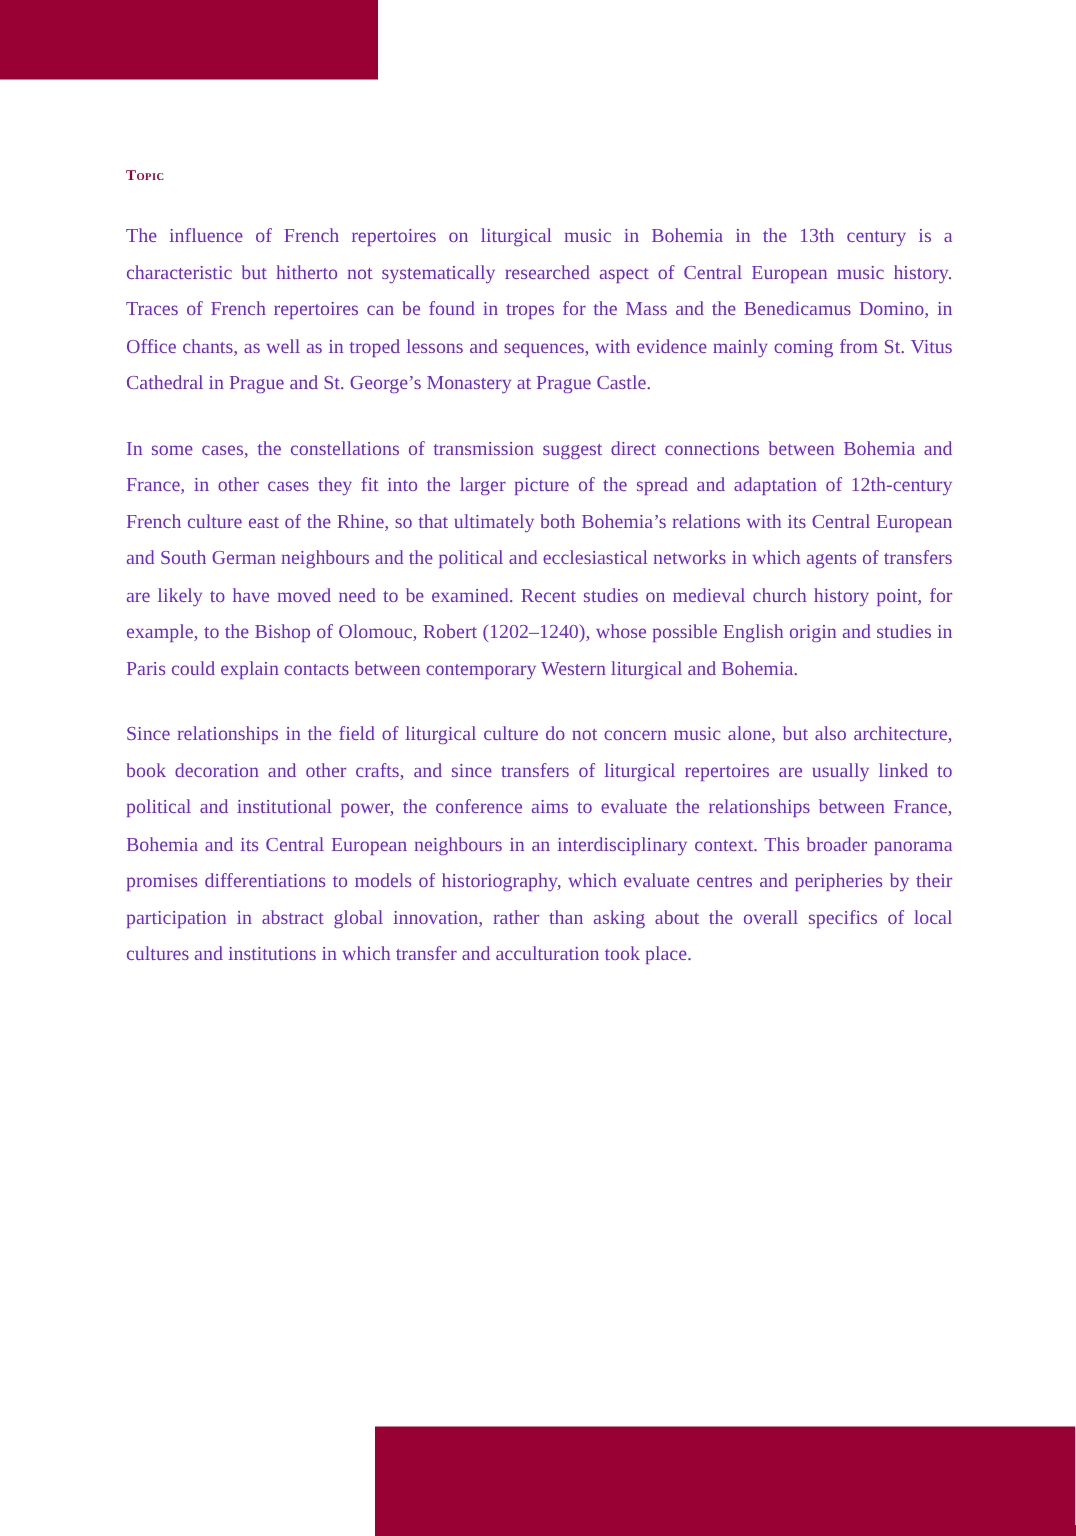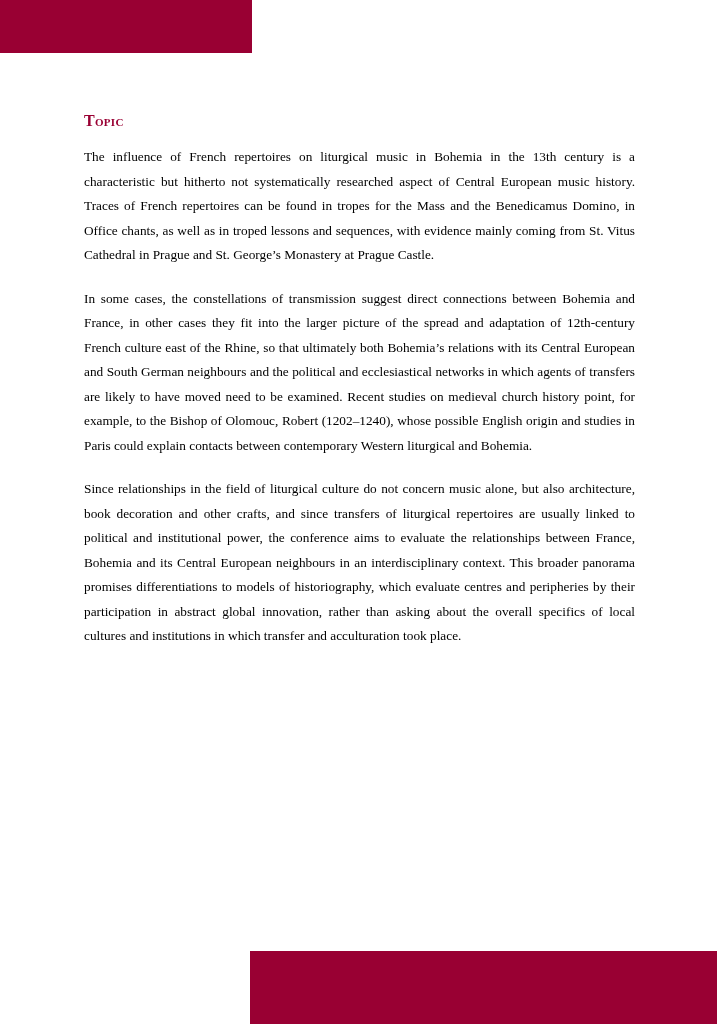--- a/index.html
+++ b/index.html
@@ -2,27 +2,27 @@
 <html><head>
 <meta charset="utf-8">
 <style>
   html, body { margin: 0; padding: 0; background: #ffffff; }
   body { width: 717px; height: 1024px; position: relative; overflow: hidden; }
   .bar-top { position: absolute; left: 0; top: 0; width: 252px; height: 53px; background: #990033; }
   .bar-bottom { position: absolute; left: 250px; top: 951px; width: 467px; height: 73px; background: #990033; }
   .heading {
     position: absolute; left: 84px; top: 112px;
     font-family: "Liberation Serif", "DejaVu Serif", serif;
-    font-size: 16px; font-weight: bold; font-variant: small-caps;
+    font-size: 10px; font-weight: bold; font-variant: small-caps;
     letter-spacing: 0.3px; color: #990033;
   }
   .content {
     position: absolute; left: 84px; top: 145px; width: 551px;
     font-family: "Liberation Serif", "DejaVu Serif", serif;
-    font-size: 13.3px; line-height: 24.5px; color: #000000;
+    font-size: 13.3px; line-height: 24.5px; color: #6d28d9;
   }
   .content p { margin: 0 0 19px 0; text-align: justify; hyphens: none; }
 </style>
 </head>
 <body>
 
 <div class="bar-top"></div>
 
 <h2 class="heading" style="margin:0;">Topic</h2>
 

